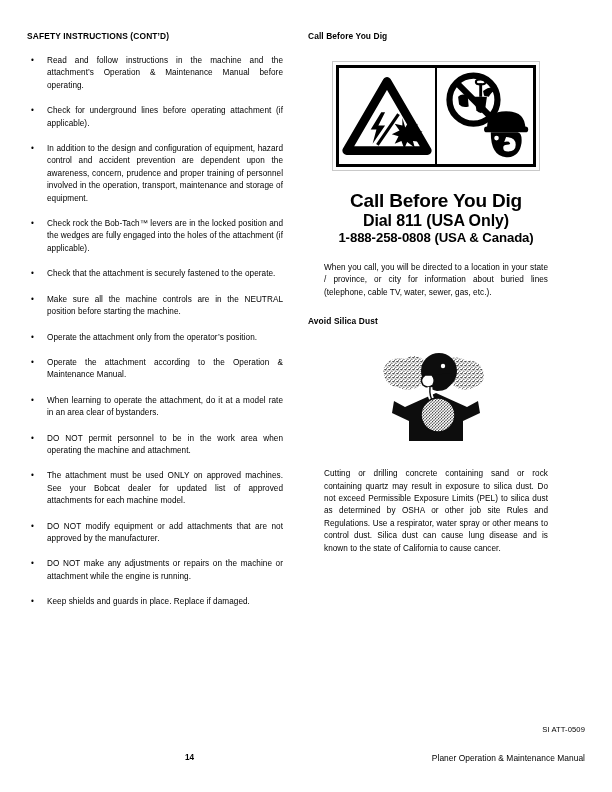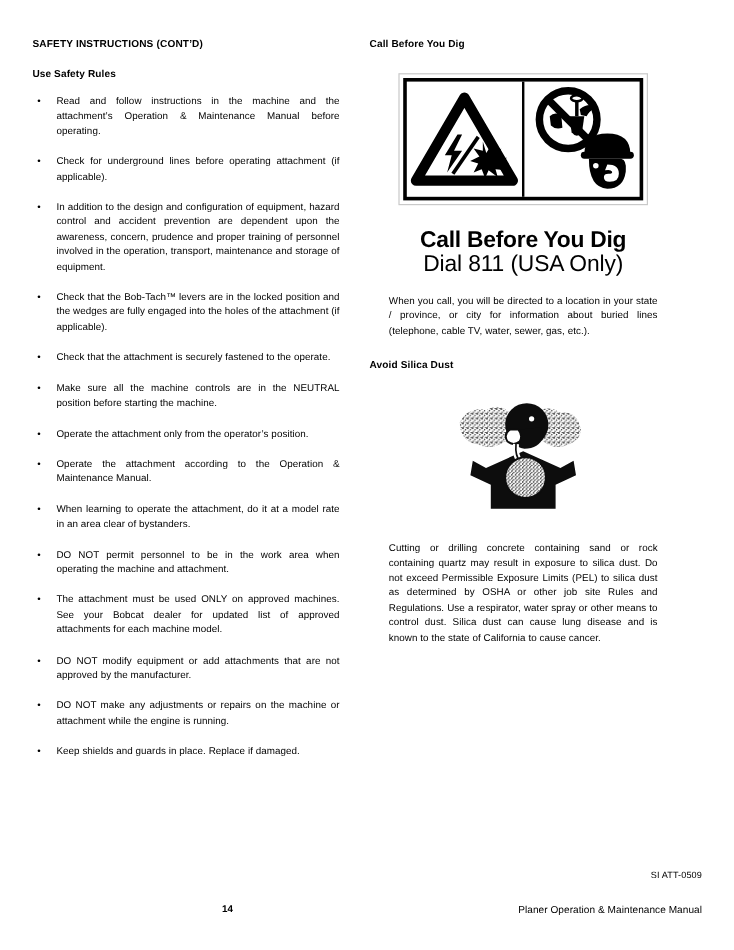--- a/index.html
+++ b/index.html
@@ -87,22 +87,22 @@
     text-align: center;
     margin-top: 18px;
   }
   .cbyd-l1 {
     font-size: 19px;
     font-weight: bold;
     line-height: 23px;
     letter-spacing: -0.2px;
   }
   .cbyd-l2 {
-    font-size: 19px;
-    font-weight: normal;
+    font-size: 16px;
+    font-weight: bold;
     line-height: 17px;
     letter-spacing: -0.1px;
   }
   .cbyd-l3 {
     font-size: 13.2px;
     font-weight: bold;
     line-height: 17px;
     letter-spacing: -0.1px;
   }
 
@@ -181,38 +181,37 @@
 </style>
 </head>
 <body>
 
 <div class="page">
 
   <div class="col col-left">
 
     <div class="h-section">SAFETY INSTRUCTIONS (CONT’D)</div>
 
-    <div class="h-sub">Use Safety Rules</div>
 
     <ul class="bullets" id="left-bullets">
         <li>
           <span class="bullet">•</span>
           <span class="btext">Read and follow instructions in the machine and the attachment’s Operation &amp; Maintenance Manual before operating.</span>
         </li>
         <li>
           <span class="bullet">•</span>
           <span class="btext">Check for underground lines before operating attachment (if applicable).</span>
         </li>
         <li>
           <span class="bullet">•</span>
           <span class="btext">In addition to the design and configuration of equipment, hazard control and accident prevention are dependent upon the awareness, concern, prudence and proper training of personnel involved in the operation, transport, maintenance and storage of equipment.</span>
         </li>
         <li>
           <span class="bullet">•</span>
-          <span class="btext">Check that the Bob-Tach™ levers are in the locked position and the wedges are fully engaged into the holes of the attachment (if applicable).</span>
+          <span class="btext">Check rock the Bob-Tach™ levers are in the locked position and the wedges are fully engaged into the holes of the attachment (if applicable).</span>
         </li>
         <li>
           <span class="bullet">•</span>
           <span class="btext">Check that the attachment is securely fastened to the operate.</span>
         </li>
         <li>
           <span class="bullet">•</span>
           <span class="btext">Make sure all the machine controls are in the NEUTRAL position before starting the machine.</span>
         </li>
         <li>
@@ -304,20 +303,21 @@
             </svg>
           </div>
 
         </div>
       </div>
     </div>
 
     <div class="cbyd-block">
       <div class="cbyd-l1">Call Before You Dig</div>
       <div class="cbyd-l2">Dial 811 (USA Only)</div>
+      <div class="cbyd-l3">1-888-258-0808 (USA &amp; Canada)</div>
     </div>
 
     <p class="para" style="margin-top:16px;">When you call, you will be directed to a location in your state / province, or city for information about buried lines (telephone, cable TV, water, sewer, gas, etc.).</p>
 
     <div class="h-sub" style="">Avoid Silica Dust</div>
 
     <div class="silica-wrap">
       <div class="silica">
         <svg viewBox="0 0 110 97" width="110" height="97">
           <defs>

